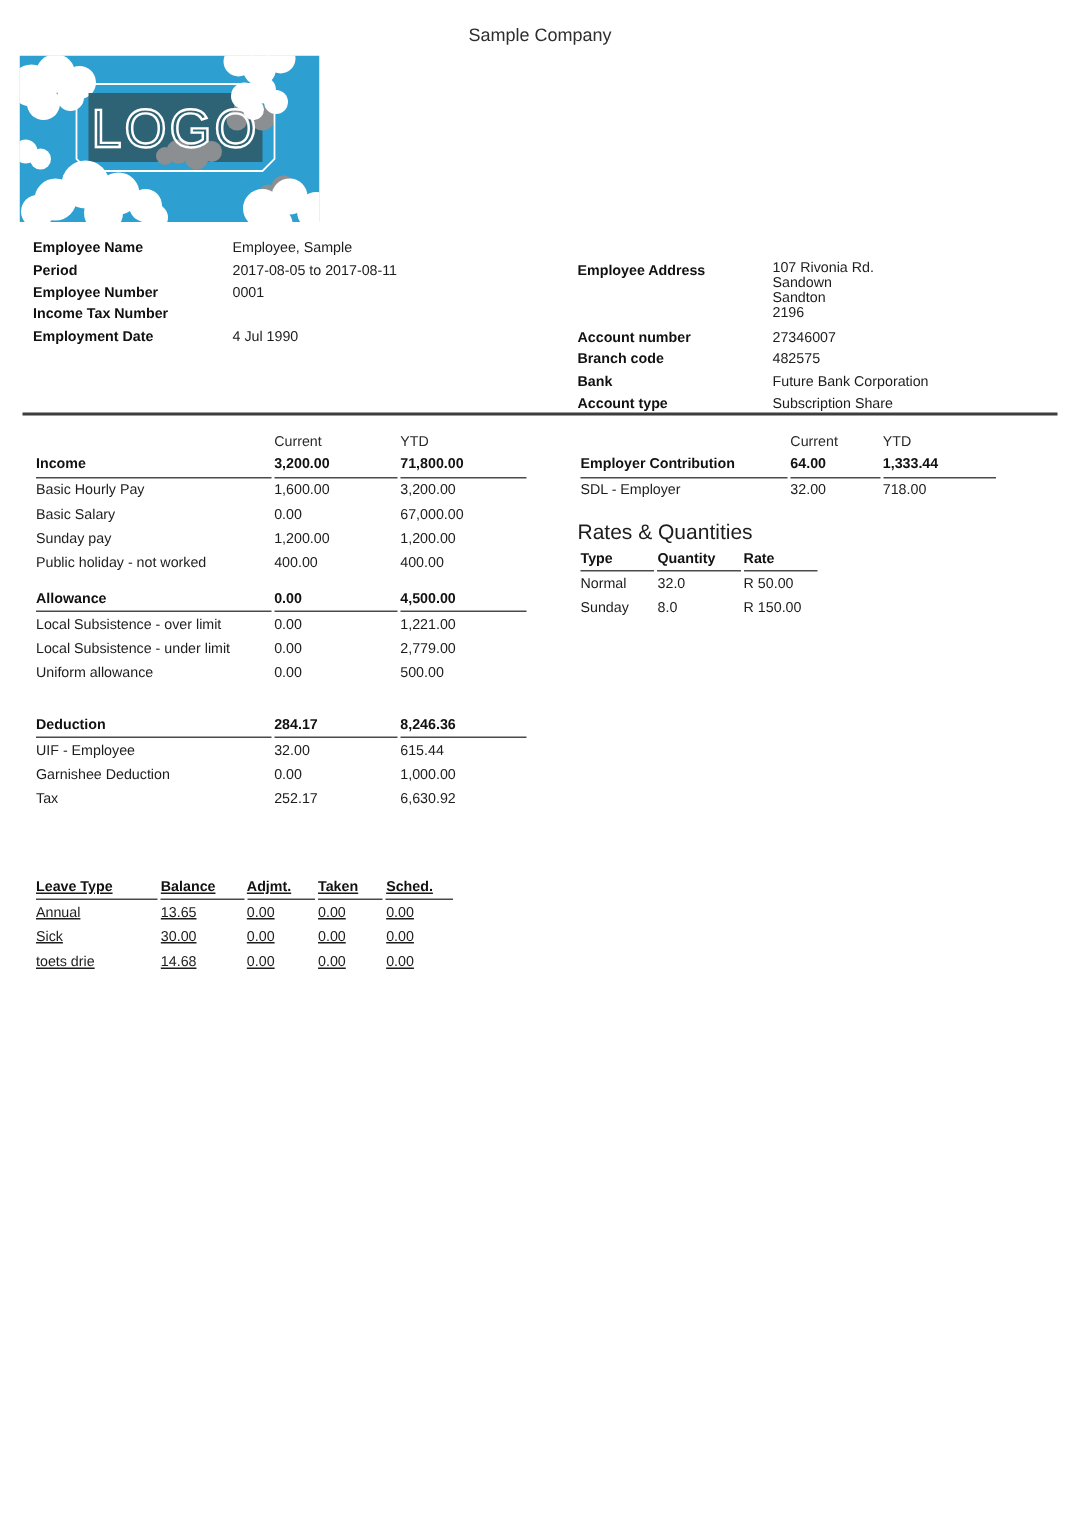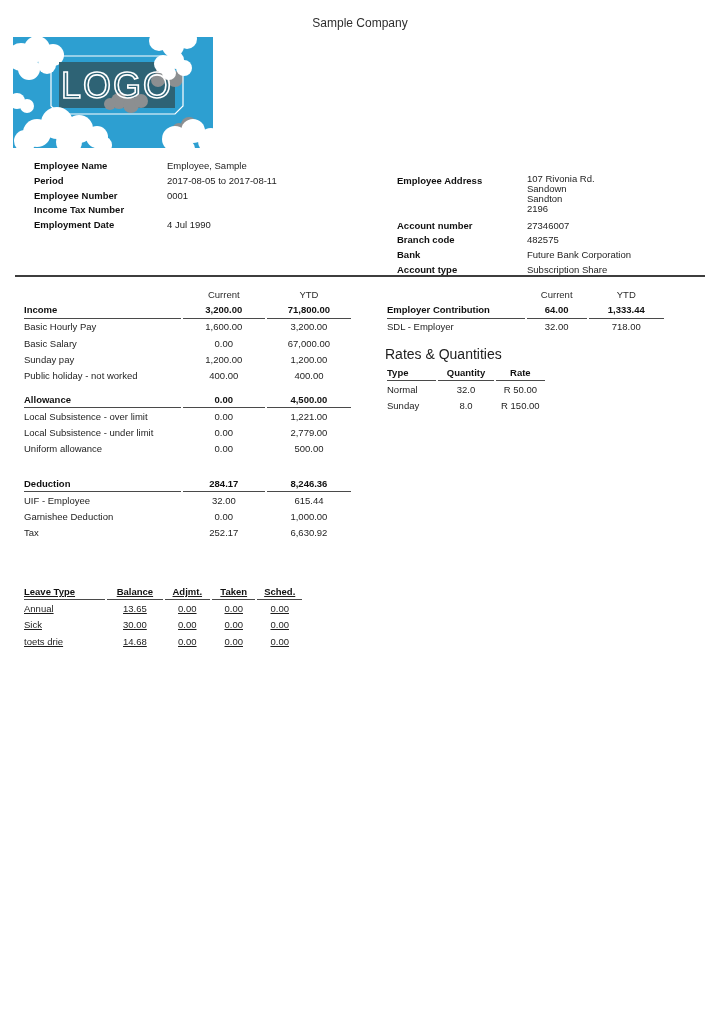--- a/index.html
+++ b/index.html
@@ -14,35 +14,35 @@
   }
   .doc-title {
     position: absolute; top: 16px; left: 0; right: 0;
     text-align: center; font-size: 12px; color: #2e2e2e;
   }
   .logo-wrap { position: absolute; top: 37px; left: 13px; width: 200px; height: 111px; }
 
   
   .details-left  { position: absolute; top: 159px; left: 22px;  width: 350px; font-size: 9.5px; }
   .details-right { position: absolute; top: 174px; left: 385px; width: 330px; font-size: 9.5px; }
-  .detail-row { display: flex; line-height: 14.8px; margin-left: 12px; }
+  .detail-row { display: flex; line-height: 14.8px; }
   .detail-label { width: 133px; font-weight: bold; color: #111; }
   .details-right .detail-label { width: 130px; }
   .detail-value { flex: 1; }
   .address-row { margin-bottom: 5px; }
   .address-lines div { line-height: 9.9px; }
 
   .rule-heavy { position: absolute; left: 15px; width: 690px; height: 2px; background: #3d3d3d; }
 
   .col-left  { position: absolute; top: 287px; left: 22px;  width: 331px; }
   .col-right { position: absolute; top: 287px; left: 385px; width: 281px; }
 
   table.pay { width: 100%; border-collapse: separate; border-spacing: 2px 0; font-size: 9.5px; }
   table.pay td { padding: 2.6px 0 2.2px; line-height: 11.5px; vertical-align: bottom; }
-  .num { text-align: center; }
+  .num { text-align: left; }
   tr.mini-head td { padding: 1.5px 0; color: #2b2b2b; }
   tr.sec-head td { font-weight: bold; color: #111; border-bottom: 1.4px solid #4a4a4a; }
   tr.spacer-sm td { height: 7px;  padding: 0; }
   tr.spacer-lg td { height: 18px; padding: 0; }
 
   .rates-block { margin-top: 12px; }
   .rates-title { font-size: 14px; color: #1d1d1d; line-height: 15px; margin-bottom: 2px; }
   table.rates { width: 162px; border-collapse: separate; border-spacing: 2px 0; font-size: 9.5px; }
   table.rates td { padding: 2.6px 0 2.2px; line-height: 11.5px; }
   table.rates tr.head td { font-weight: bold; color: #111; border-bottom: 1.4px solid #4a4a4a; }

